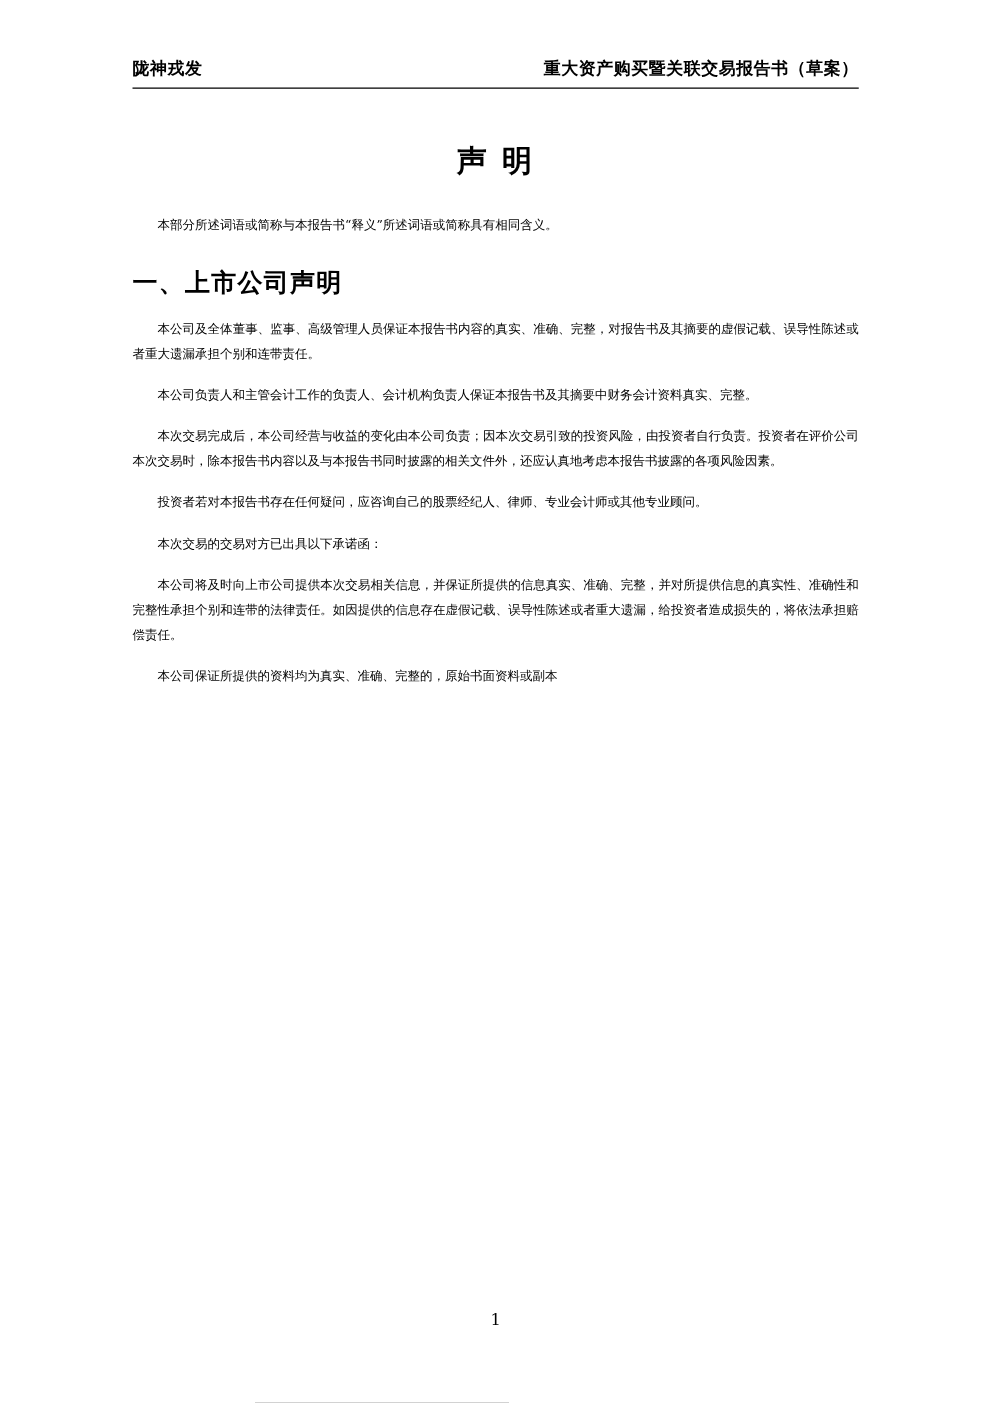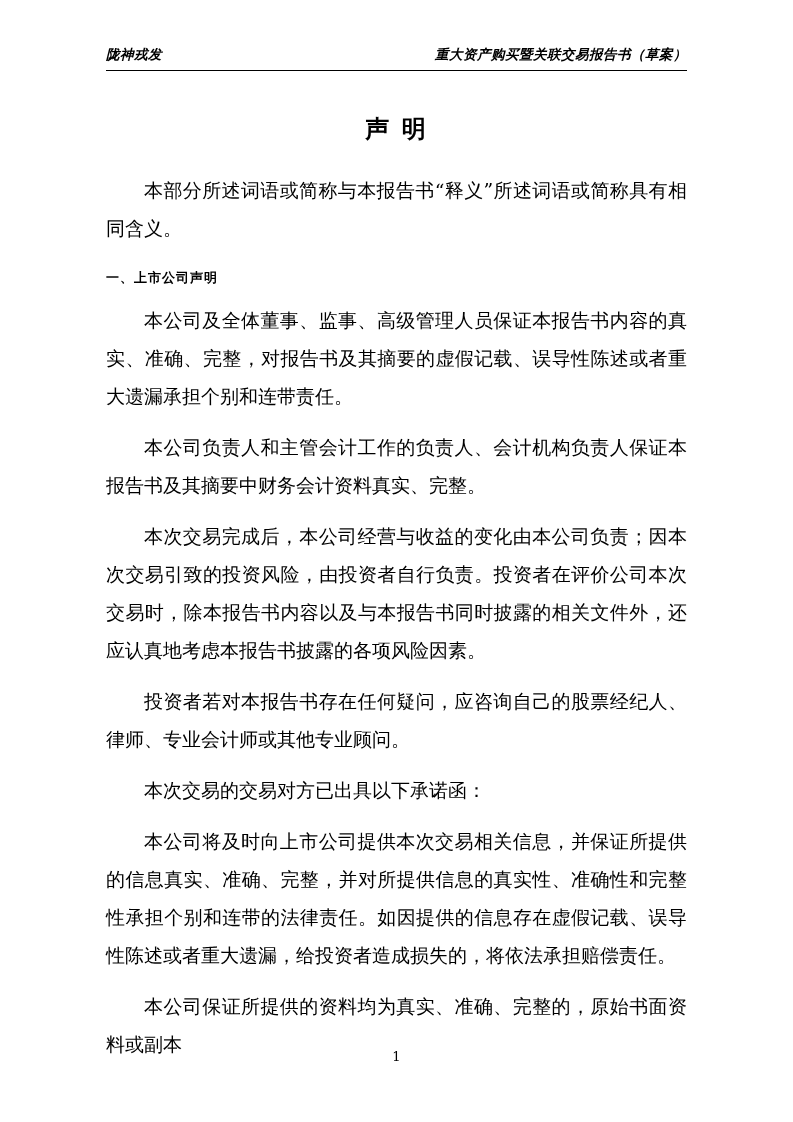--- a/index.html
+++ b/index.html
@@ -28,47 +28,46 @@
     display: flex;
     justify-content: space-between;
     align-items: flex-end;
     padding-top: 46px;
     padding-bottom: 6px;
     border-bottom: 1.2px solid #000;
     font-size: 13.5px;
     font-family: "DejaVu Sans", "Liberation Sans", sans-serif;
     font-weight: bold;
     letter-spacing: 0.5px;
-    font-style: italic;
   }
   .header-left {
     white-space: nowrap;
   }
   .header-right {
     white-space: nowrap;
   }
   .doc-title {
     text-align: center;
     font-size: 24px;
     font-family: "DejaVu Sans", "Liberation Sans", sans-serif;
     font-weight: bold;
     margin-top: 42px;
     margin-bottom: 26px;
     letter-spacing: 2px;
   }
   p.para {
-    font-size: 19px;
+    font-size: 10px;
     line-height: 2.0;
     margin: 0 0 13px 0;
     text-align: justify;
     text-justify: inter-ideograph;
     text-indent: 2em;
   }
   h2.section {
-    font-size: 13px;
+    font-size: 20px;
     font-family: "DejaVu Sans", "Liberation Sans", sans-serif;
     font-weight: bold;
     margin: 22px 0 14px 0;
     letter-spacing: 1px;
   }
   .page-number {
     position: absolute;
     bottom: 58px;
     left: 0;
     right: 0;

